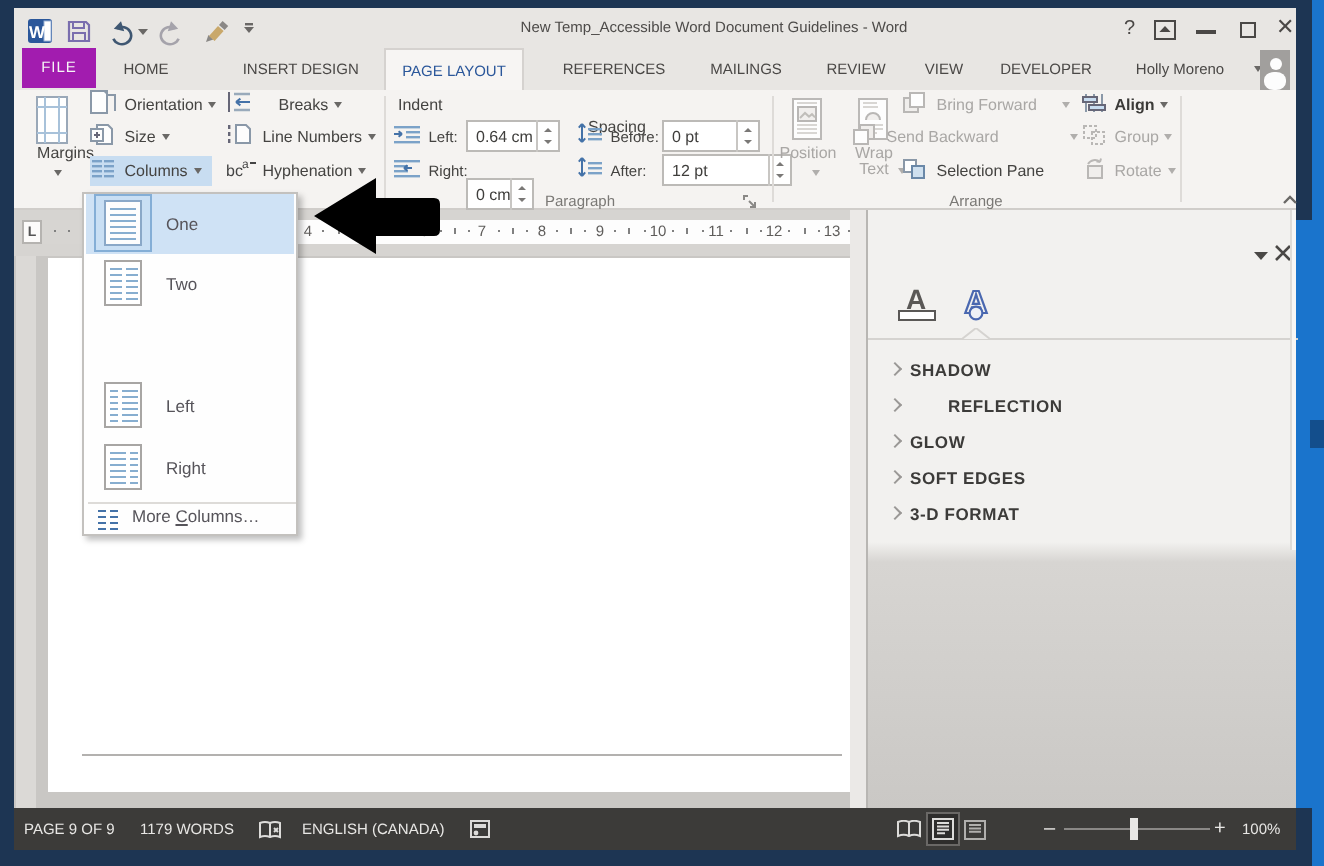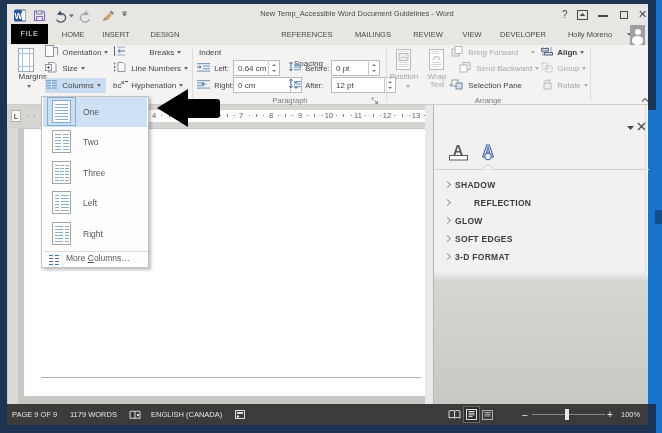--- a/index.html
+++ b/index.html
@@ -5,21 +5,21 @@
 body{position:relative;background:#1d3553;font-family:"Liberation Sans",sans-serif;}
 .abs{position:absolute;}
 #deskblue{left:648px;top:0;width:14px;height:433px;background:#1a74cc;}
 #desknavy1{left:648px;top:0;width:8px;height:110px;background:#1d3553;}
 #desknavy2{left:648px;top:404px;width:8px;height:29px;background:#1d3553;}
 #deskblob{left:655px;top:210px;width:7px;height:14px;background:#134e8c;}
 #win{left:7px;top:4px;width:641px;height:421px;background:#e8e6e3;}
 #titletext{left:0;top:5px;width:700px;text-align:center;font-size:7.5px;color:#4d4b49;}
 .capbtn{top:6px;color:#4a4846;font-size:10px;line-height:10px;}
 #tabrow{left:0;top:19px;width:641px;height:22px;font-size:7.5px;color:#4a4846;}
-#filetab{left:4px;top:1px;width:37px;height:20px;background:#000000;color:#f5f5f5;text-align:center;line-height:20px;letter-spacing:.5px;}
+#filetab{left:4px;top:1px;width:37px;height:20px;background:#a21caf;color:#f5f5f5;text-align:center;line-height:20px;letter-spacing:.5px;}
 .tab{top:0;height:22px;line-height:23px;text-align:center;}
 #seltab{left:185px;top:1px;width:70px;height:21px;background:#f7f5f3;border:1px solid #d5d2cf;border-bottom:none;color:#2b579a;line-height:21px;text-align:center;}
 #ribbon{left:0;top:41px;width:641px;height:60px;background:#f5f3f1;border-bottom:1px solid #d0cdca;font-size:8px;color:#444341;}
 .gsep{top:3px;width:1px;height:53px;background:#dedbd8;}
 .glabel{top:51px;font-size:7.5px;color:#7a7875;text-align:center;}
 .rrow{position:absolute;height:15px;line-height:15px;white-space:nowrap;}
 .dis{color:#a9a7a5;}
 .caret{display:inline-block;width:0;height:0;border-left:2.5px solid transparent;border-right:2.5px solid transparent;border-top:3px solid #6a6866;vertical-align:1px;margin-left:3px;}
 .caretd{border-top-color:#b0aeac;}
 .spin{position:absolute;width:11px;height:16px;border-left:1px solid #c8c6c3;right:0;top:-1px;}
@@ -88,22 +88,23 @@
 <svg class="abs" style="left:570px;top:6px" width="11" height="10" viewBox="0 0 11 10">
       <rect x="0.5" y="0.5" width="10" height="9" fill="none" stroke="#4a4846"></rect>
       <path d="M5.5 3 l2.8 3 h-5.6 z" fill="#4a4846"></path>
     </svg>
 <div class="abs capbtn" style="left:591px;top:11px;width:10px;height:2px;background:#4a4846;"></div>
 <div class="abs capbtn" style="left:613px;top:7px;width:8px;height:8px;border:1.5px solid #4a4846;"></div>
 <div class="abs capbtn" style="left:631px;font-size:11px;top:5px;">✕</div>
 <div class="abs" id="tabrow">
 <div class="abs" id="filetab">FILE</div>
 <div class="abs tab" style="left:45px;width:42px;">HOME</div>
-<div class="abs tab" style="left:88px;width:42px;">INSERT</div>
+<div class="abs tab" style="left:107px;width:42px;">INSERT</div>
 <div class="abs tab" style="left:136px;width:44px;">DESIGN</div>
+<div class="abs" id="seltab">PAGE LAYOUT</div>
 <div class="abs tab" style="left:338px;width:56px;">MAILINGS</div>
 <div class="abs tab" style="left:269px;width:62px;">REFERENCES</div>
 <div class="abs tab" style="left:396px;width:50px;">REVIEW</div>
 <div class="abs tab" style="left:445px;width:40px;">VIEW</div>
 <div class="abs tab" style="left:486px;width:60px;">DEVELOPER</div>
 <div class="abs tab" style="left:552px;width:62px;">Holly Moreno</div>
       <i class="abs caret" style="left:617px;top:10px;"></i>
 <div class="abs" style="left:623px;top:2px;width:15px;height:20px;background:#a19f9d;overflow:hidden;">
 <div style="position:absolute;left:4.5px;top:4px;width:6px;height:6px;border-radius:50%;background:#fdfdfd;"></div>
 <div style="position:absolute;left:2px;top:11px;width:11px;height:9px;border-radius:45%;background:#fdfdfd;"></div>
@@ -146,21 +147,21 @@
             <rect x="7" y="9.5" width="5" height="1.2"></rect>
           </g>
         </svg>
   <span style="margin-left:2px">Columns</span><i class="caret"></i></div>
  <div class="abs rrow" style="left:106px;top:0px;">
   <svg width="14" height="12" viewBox="0 0 14 12" style="vertical-align:-2px">
           <path d="M1.5 1 v10" stroke="#667"></path>
           <path d="M4 2 h8 M4 10 h8" stroke="#9ab" stroke-width="1.2"></path>
           <path d="M12 6 h-7 m0 0 l2.2-1.7 m-2.2 1.7 l2.2 1.7" stroke="#4472a8" fill="none"></path>
         </svg>
-  <span style="margin-left:20px">Breaks</span><i class="caret"></i></div>
+  <span style="margin-left:10px">Breaks</span><i class="caret"></i></div>
  <div class="abs rrow" style="left:106px;top:16px;">
   <svg width="14" height="12" viewBox="0 0 14 12" style="vertical-align:-2px">
           <path d="M5 1.5 h5 l2 2 v7 h-7 z" fill="#fdfdfd" stroke="#8a98a8"></path>
           <g fill="#667">
             <rect x="1" y="1.5" width="1.2" height="2"></rect>
             <rect x="1" y="5" width="1.2" height="2"></rect>
             <rect x="1" y="8.5" width="1.2" height="2"></rect>
           </g>
         </svg>
   <span style="margin-left:2px">Line Numbers</span><i class="caret"></i></div>
@@ -193,21 +194,21 @@
             <rect x="0" y="6" width="7" height="1.2"></rect>
             <rect x="0" y="8.5" width="13" height="1.2"></rect>
           </g>
           <path d="M13 5 h-4 m0 0 l1.7-1.4 m-1.7 1.4 l1.7 1.4" stroke="#4472a8" fill="none" transform="translate(-4,0)"></path>
         </svg>
   <span style="margin-left:2px;font-size:7.5px;">Right:</span></div>
  <div class="abs inp" style="left:226px;top:15px;width:47px;">0.64 cm<span class="spin">
           <i class="up"></i>
           <i class="dn"></i>
         </span></div>
- <div class="abs inp" style="left:226px;top:32px;width:69px;">0 cm<span class="spin">
+ <div class="abs inp" style="left:226px;top:44px;width:34px;">0 cm<span class="spin">
           <i class="up"></i>
           <i class="dn"></i>
         </span></div>
  <div class="abs rrow" style="left:282px;top:16px;">
   <svg width="12" height="12" viewBox="0 0 12 12" style="vertical-align:-2px">
           <g fill="#7ba2c8">
             <rect x="5" y="3" width="7" height="1.2"></rect>
             <rect x="5" y="5.5" width="7" height="1.2"></rect>
             <rect x="5" y="8" width="7" height="1.2"></rect>
           </g>
@@ -260,21 +261,21 @@
  <div class="abs dis" style="left:418px;top:35px;width:24px;text-align:center;">Text</div>
  <div class="abs caret caretd" style="left:439px;top:39px;"></div>
 
  <div class="abs rrow dis" style="left:444px;top:0px;">
   <svg width="13" height="11" viewBox="0 0 13 11" style="vertical-align:-2px">
           <rect x="1" y="3" width="7" height="7" fill="#f0eeec" stroke="#b9b7b5"></rect>
           <rect x="4" y="0.5" width="7" height="7" fill="#fdfdfd" stroke="#b9b7b5"></rect>
         </svg>
   <span style="margin-left:2px">Bring Forward</span></div>
  <div class="abs caret caretd" style="left:521px;top:6px;"></div>
- <div class="abs rrow dis" style="left:452px;top:16px;">
+ <div class="abs rrow dis" style="left:419px;top:16px;">
   <svg width="13" height="11" viewBox="0 0 13 11" style="vertical-align:-2px">
           <rect x="4" y="0.5" width="7" height="7" fill="#f0eeec" stroke="#b9b7b5"></rect>
           <rect x="1" y="3" width="7" height="7" fill="#fdfdfd" stroke="#b9b7b5"></rect>
         </svg>
   <span style="margin-left:2px">Send Backward</span></div>
  <div class="abs caret caretd" style="left:525px;top:22px;"></div>
  <div class="abs rrow" style="left:444px;top:33px;">
   <svg width="13" height="11" viewBox="0 0 13 11" style="vertical-align:-2px">
           <rect x="1" y="1" width="6" height="6" fill="#fff" stroke="#8a98a8"></rect>
           <rect x="5" y="4" width="6" height="6" fill="#cfe0ef" stroke="#6a88a8"></rect>
@@ -427,28 +428,20 @@
         </div>
   <div class="mtext">One</div>
  </div>
  <div class="mitem" style="top:30px;">
   <div class="micon">
           <div class="mlines" style="left:2px;top:3px;width:6px;height:16px;"></div>
           <div class="mlines" style="left:10px;top:3px;width:6px;height:16px;"></div>
         </div>
   <div class="mtext">Two</div>
  </div>
- <div class="mitem" style="top:61px;">
-  <div class="micon">
-          <div class="mlines" style="left:2px;top:3px;width:4px;height:16px;"></div>
-          <div class="mlines" style="left:7px;top:3px;width:4px;height:16px;"></div>
-          <div class="mlines" style="left:12px;top:3px;width:4px;height:16px;"></div>
-        </div>
-  <div class="mtext">Three</div>
- </div>
  <div class="mitem" style="top:91px;">
   <div class="micon">
           <div class="mlines" style="left:2px;top:3px;width:4px;height:16px;"></div>
           <div class="mlines" style="left:8px;top:3px;width:8px;height:16px;"></div>
         </div>
   <div class="mtext">Left</div>
  </div>
  <div class="mitem" style="top:122px;">
   <div class="micon">
           <div class="mlines" style="left:2px;top:3px;width:8px;height:16px;"></div>

